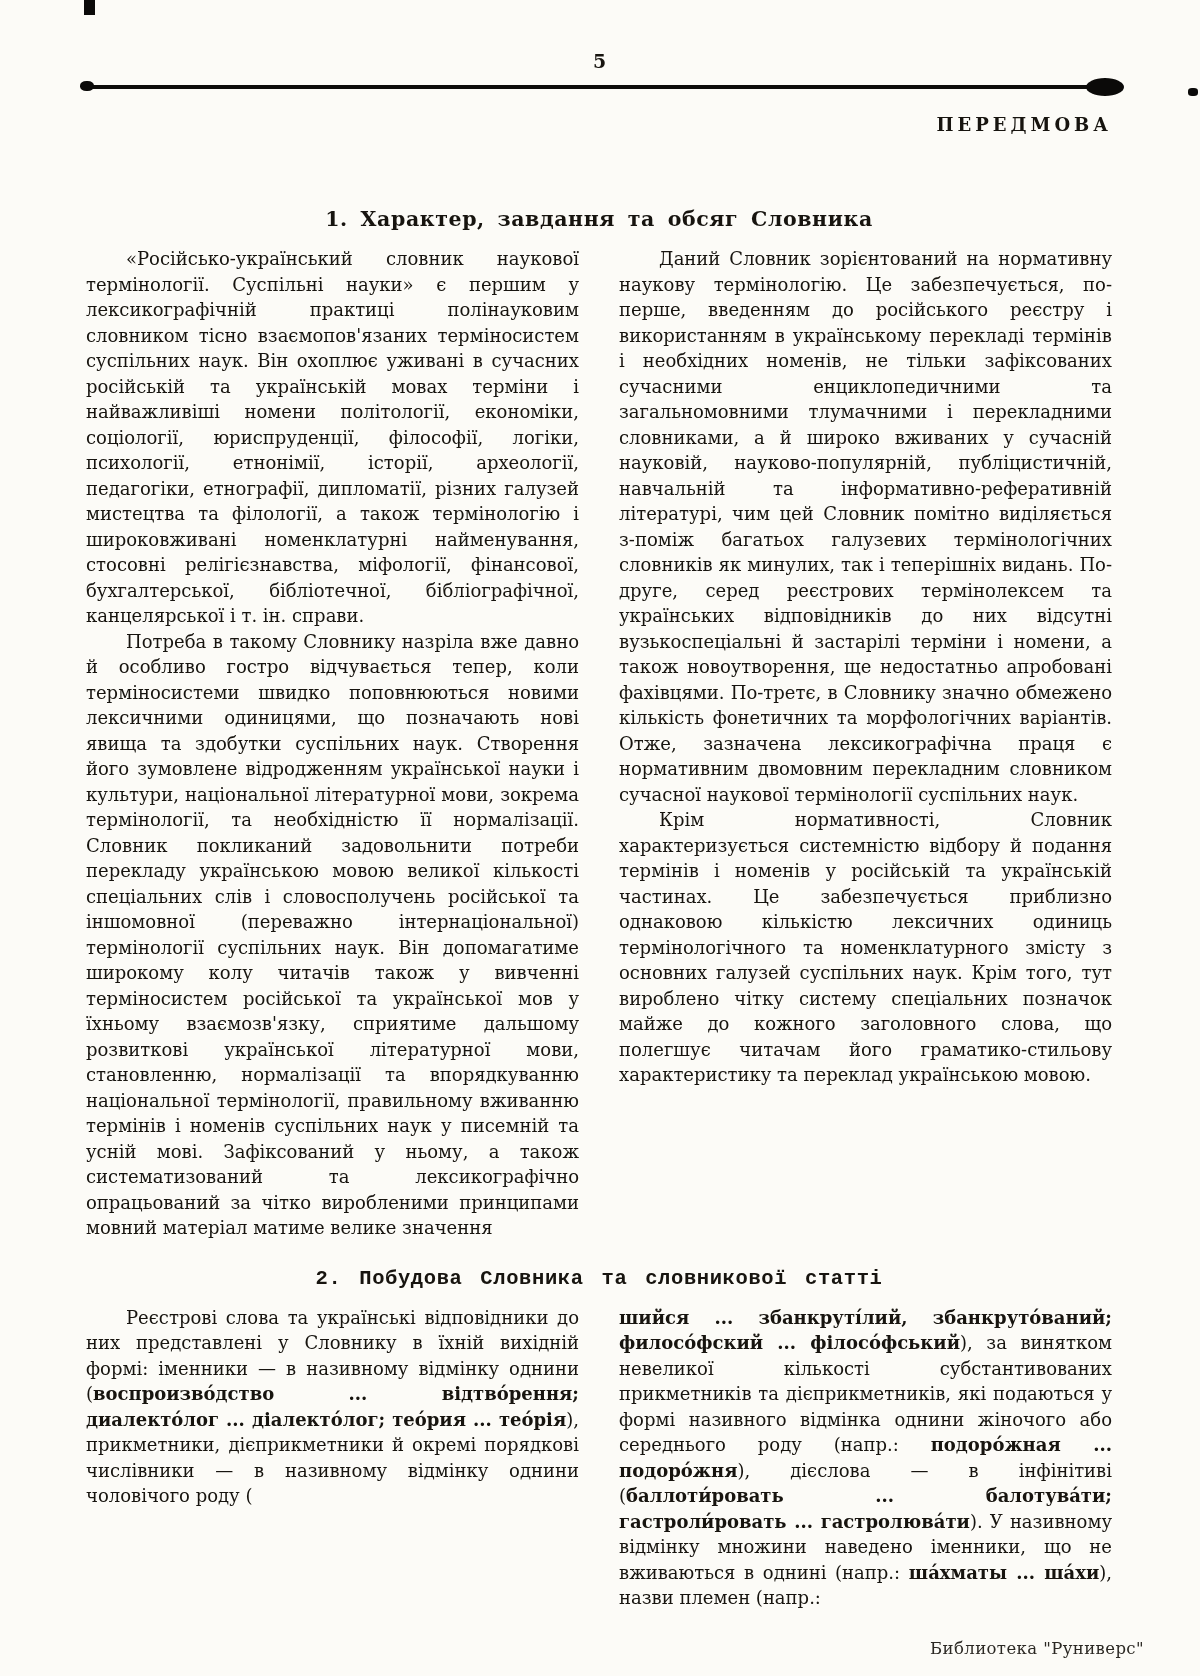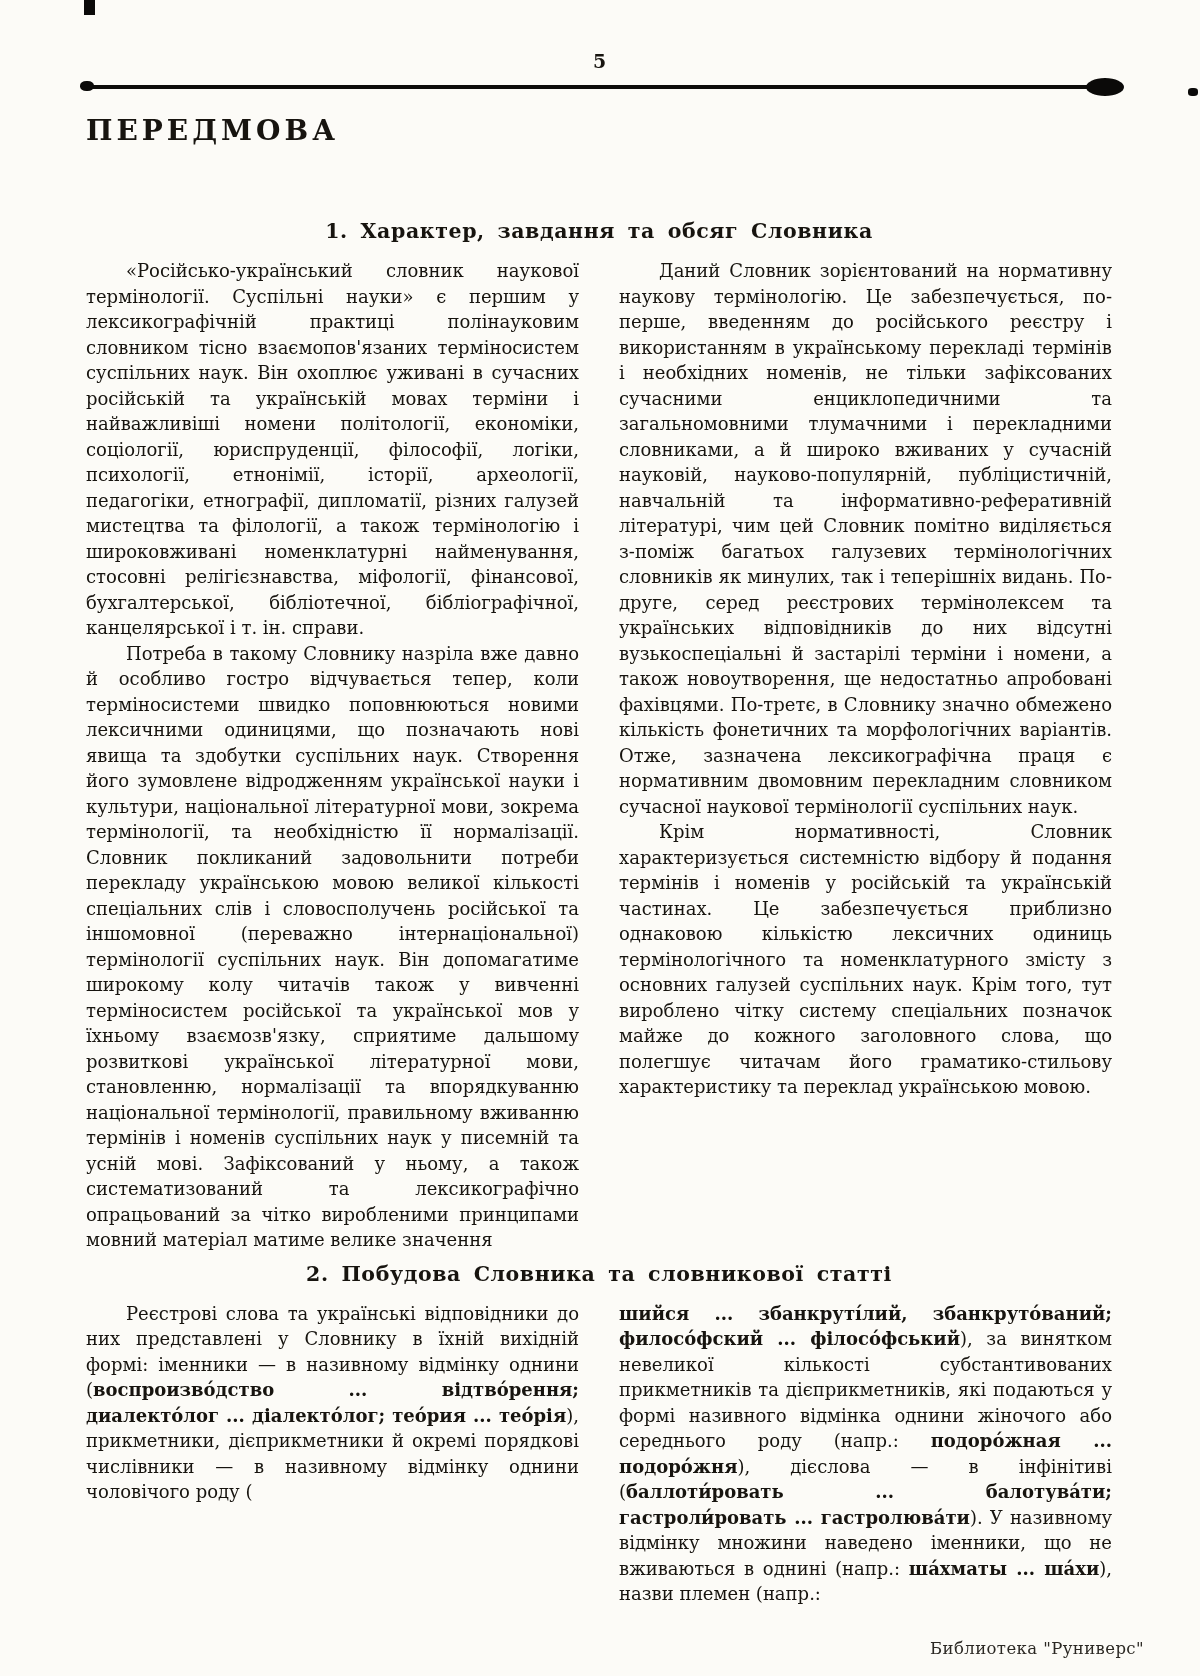--- a/index.html
+++ b/index.html
@@ -20,29 +20,29 @@
   }
   .scan-artifact{position:absolute;background:#0b0a09;}
   .a1{left:84px;top:0;width:11px;height:15px;}
   .a2{left:1086px;top:78px;width:38px;height:18px;border-radius:50%;}
   .a3{right:2px;top:88px;width:10px;height:8px;border-radius:40%;}
   .a4{left:80px;top:81px;width:14px;height:10px;border-radius:45%;}
   .content{
     position:absolute;top:96px;left:86px;width:1026px;
   }
   .title{
-    margin:18px 0 0 0;text-align:left;
-    font-size:28px;font-weight:bold;letter-spacing:4px;
+    margin:18px 0 0 0;text-align:right;
+    font-size:18px;font-weight:bold;letter-spacing:4px;
   }
   .sec-heading{
     margin:0;text-align:center;
     font-size:20.5px;font-weight:bold;letter-spacing:0.6px;word-spacing:5px;
   }
   .sec-heading.first{margin-top:72px;}
-  .sec-heading.second{margin-top:9px;}
+  .sec-heading.second{margin-top:26px;font-family:Liberation Mono, monospace;}
   .cols{display:flex;gap:40px;margin-top:15px;}
   .col{
     width:493px;
     font-size:18px;line-height:25.5px;
     text-align:justify;
   }
   .para{margin:0;text-indent:40px;}
   .para.cont{text-indent:0;}
   .ex{font-weight:bold;}
   .watermark{

